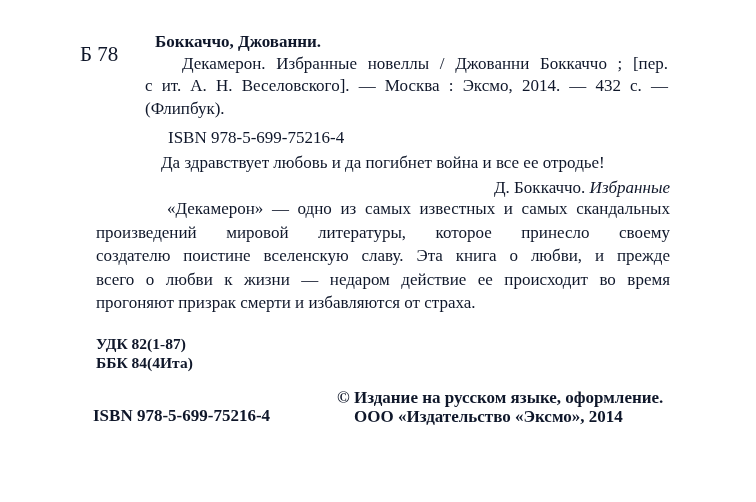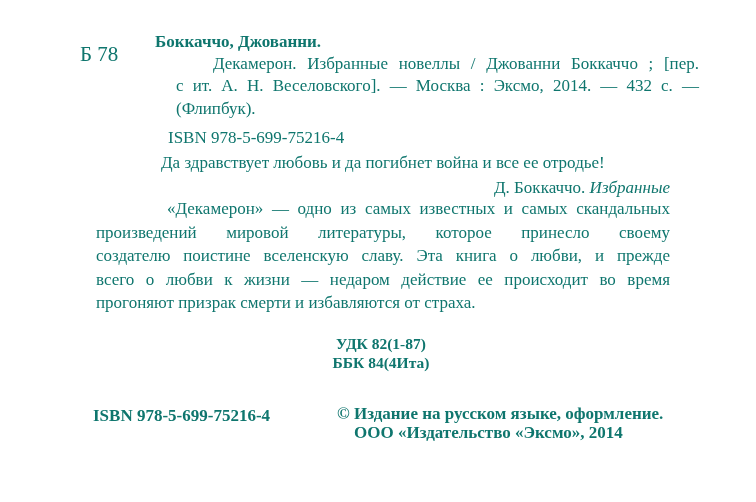--- a/index.html
+++ b/index.html
@@ -1,40 +1,40 @@
 <!DOCTYPE html>
 <html><head>
 <meta charset="utf-8">
 <style>
   html, body { margin: 0; padding: 0; background: #e8e8e8; }
   .page {
     position: relative;
     width: 756px;
     height: 502px;
     background: #ffffff;
-    color: #0f766e;
+    color: #0f172a;
     font-family: "Liberation Serif", "DejaVu Serif", serif;
     overflow: hidden;
   }
   .abs { position: absolute; }
-  .body-text { font-size: 17px; line-height: 22.3px; margin-left: 31px; }
+  .body-text { font-size: 17px; line-height: 22.3px; }
   .jline { text-align: justify; text-align-last: justify; }
   .italic { font-style: italic; }
 
   .author-heading   { left: 155px; top: 31px;  font-size: 17px; font-weight: bold; line-height: 22px; }
   .index-code       { left: 80px;  top: 43px;  font-size: 21px; line-height: 22px; }
   .bib-record       { left: 145px; top: 53px;  width: 523px; }
   .bib-indent       { padding-left: 37px; }
   .isbn-top         { left: 168px; top: 127px; font-size: 17px; line-height: 22px; }
   .epigraph-quote   { left: 161px; top: 152px; font-size: 17px; line-height: 22px; }
   .epigraph-attr    { left: 96px;  top: 177px; width: 574px; text-align: right; font-size: 17px; line-height: 22px; }
   .annotation       { left: 96px;  top: 197px; width: 574px; font-size: 17px; line-height: 23.6px; }
   .annot-indent     { padding-left: 71px; }
-  .classification   { left: 96px;  top: 334px; width: 570px; text-align: center; font-size: 15.5px; font-weight: bold; line-height: 19px; }
-  .copyright-block  { left: 337px; top: 389px; font-size: 17px; font-weight: bold; line-height: 18.5px; margin-top: 16px; }
+  .classification   { left: 96px;  top: 334px; width: 570px; text-align: left; font-size: 15.5px; font-weight: bold; line-height: 19px; }
+  .copyright-block  { left: 337px; top: 389px; font-size: 17px; font-weight: bold; line-height: 18.5px; }
   .copyright-l2     { margin-left: 17px; }
   .isbn-bottom      { left: 93px;  top: 407px; font-size: 17px; font-weight: bold; line-height: 18.5px; }
 </style>
 </head>
 <body>
 
 <div class="page">
 
   <div class="abs author-heading">Боккаччо, Джованни.</div>
 

